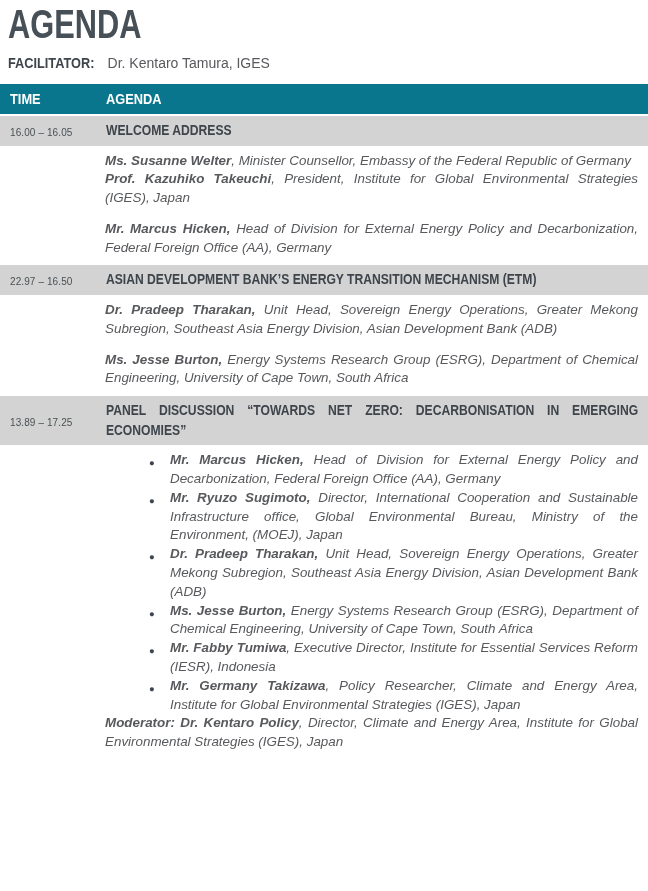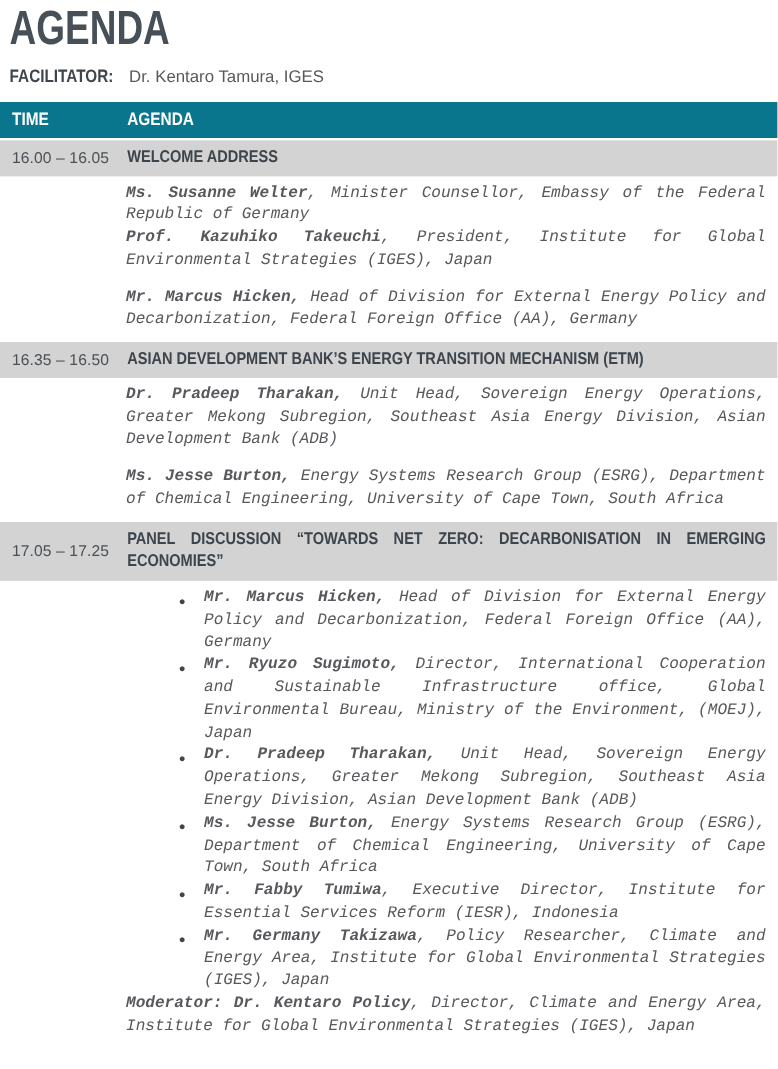--- a/index.html
+++ b/index.html
@@ -27,25 +27,25 @@
     table-layout:fixed;
   }
   td{margin:0;}
   td.time-cell{width:105px;box-sizing:border-box;padding:0 0 0 10px;vertical-align:middle;}
   td.agenda-cell{box-sizing:border-box;padding-right:10px;vertical-align:middle;}
 
   tr.head-row td{background:#0a768e;padding-top:7px;padding-bottom:7px;}
   .head-label{font-size:15px;line-height:16px;font-weight:bold;color:#ffffff;}
 
   tr.session-row td{background:#d2d3d2;padding-top:5px;padding-bottom:5px;}
-  .time-text{font-size:13px;color:#4a5055;letter-spacing:.1px;}
+  .time-text{font-size:10px;color:#4a5055;letter-spacing:.1px;}
   .row-title{font-size:14.2px;line-height:19.5px;font-weight:bold;color:#3d444b;text-align:justify;}
 
   tr.detail-row td{background:#ffffff;vertical-align:top;}
-  td.detail{padding:4px 10px 6px 0;font-family:Liberation Mono, monospace;}
+  td.detail{padding:4px 10px 6px 0;}
   .para,.bullet{
     font-size:13.4px;line-height:18.8px;font-style:italic;color:#57595c;
     text-align:justify;
   }
   .name{font-weight:bold;}
   .bullet{position:relative;padding-left:65px;}
   .bullet .dot{
     position:absolute;left:44px;top:3px;font-size:9.5px;font-style:normal;color:#3d444b;
   }
 </style>
@@ -88,39 +88,39 @@
             <div class="para"><span class="name">Prof. Kazuhiko Takeuchi</span><span class="rest">, President, Institute for Global Environmental Strategies (IGES), Japan</span></div>
           </td>
         </tr>
         <tr class="detail-row">
           <td class="time-cell"></td>
           <td class="agenda-cell detail">
             <div class="para"><span class="name">Mr. Marcus Hicken,</span><span class="rest"> Head of Division for External Energy Policy and Decarbonization, Federal Foreign Office (AA), Germany</span></div>
           </td>
         </tr>
         <tr class="session-row">
-          <td class="time-cell"><span class="time-text">16.35 – 16.50</span></td>
+          <td class="time-cell"><span class="time-text">22.97 – 16.50</span></td>
           <td class="agenda-cell">
             <span class="row-title cond">ASIAN DEVELOPMENT BANK’S ENERGY TRANSITION MECHANISM (ETM)</span>
           </td>
         </tr>
         <tr class="detail-row">
           <td class="time-cell"></td>
           <td class="agenda-cell detail">
             <div class="para"><span class="name">Dr. Pradeep Tharakan,</span><span class="rest"> Unit Head, Sovereign Energy Operations, Greater Mekong Subregion, Southeast Asia Energy Division, Asian Development Bank (ADB)</span></div>
           </td>
         </tr>
         <tr class="detail-row">
           <td class="time-cell"></td>
           <td class="agenda-cell detail">
             <div class="para"><span class="name">Ms. Jesse Burton,</span><span class="rest"> Energy Systems Research Group (ESRG), Department of Chemical Engineering, University of Cape Town, South Africa</span></div>
           </td>
         </tr>
         <tr class="session-row">
-          <td class="time-cell"><span class="time-text">17.05 – 17.25</span></td>
+          <td class="time-cell"><span class="time-text">13.89 – 17.25</span></td>
           <td class="agenda-cell">
             <span class="row-title cond">PANEL DISCUSSION “TOWARDS NET ZERO: DECARBONISATION IN EMERGING ECONOMIES”</span>
           </td>
         </tr>
         <tr class="detail-row">
           <td class="time-cell"></td>
           <td class="agenda-cell detail">
             <div class="bullet"><span class="dot">●</span><span><span class="name">Mr. Marcus Hicken,</span><span class="rest"> Head of Division for External Energy Policy and Decarbonization, Federal Foreign Office (AA), Germany</span></span></div>
             <div class="bullet"><span class="dot">●</span><span><span class="name">Mr. Ryuzo Sugimoto,</span><span class="rest"> Director, International Cooperation and Sustainable Infrastructure office, Global Environmental Bureau, Ministry of the Environment, (MOEJ), Japan</span></span></div>
             <div class="bullet"><span class="dot">●</span><span><span class="name">Dr. Pradeep Tharakan,</span><span class="rest"> Unit Head, Sovereign Energy Operations, Greater Mekong Subregion, Southeast Asia Energy Division, Asian Development Bank (ADB)</span></span></div>

